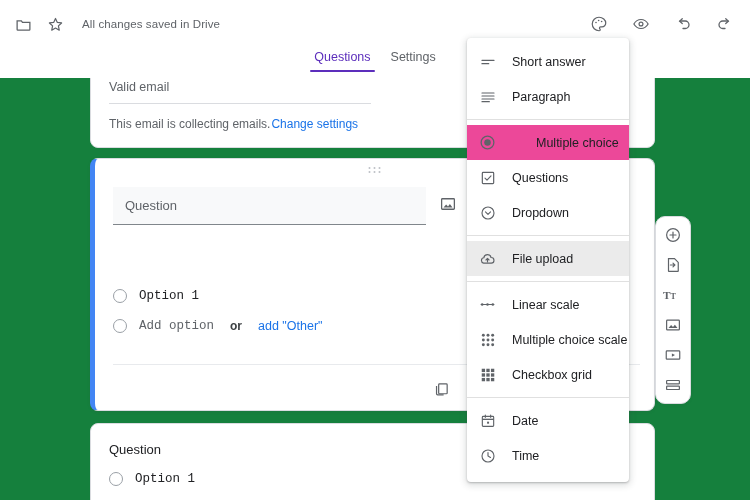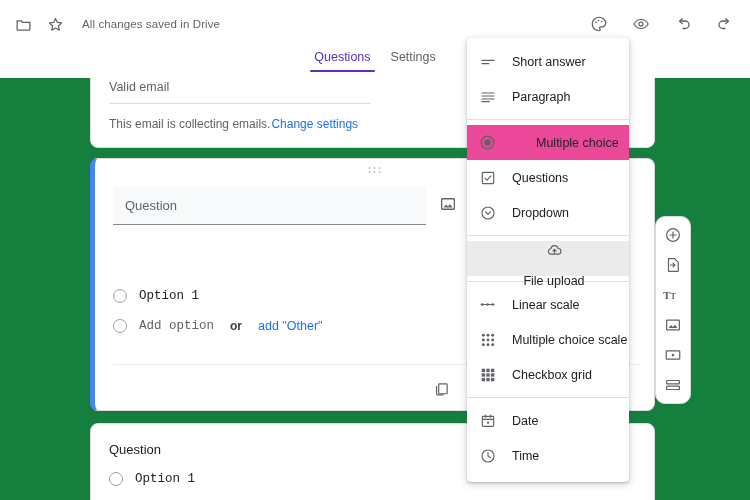--- a/index.html
+++ b/index.html
@@ -146,21 +146,21 @@
   }
   .menu-item {
     height: 35px; display: flex; align-items: center; padding-left: 12px; gap: 16px;
   }
   .menu-item .mi-ico {
     width: 17px; height: 17px; color: #5f6368; flex: none;
     display: flex; align-items: center; justify-content: center;
   }
   .menu-item .mi-label { font-size: 12.5px; color: #202124; white-space: nowrap; }
   .menu-item.selected { background: #ec4899; gap: 40px; }
-  .menu-item.hovered { background: #ebebeb; flex-direction: column; }
+  .menu-item.hovered { background: #ebebeb; }
   .menu-sep { height: 1px; background: #e0e0e0; margin: 5px 0; }
 
   svg { display: block; }
 </style>
 </head>
 <body>
 
 <div id="root">
 
   <div class="header">

